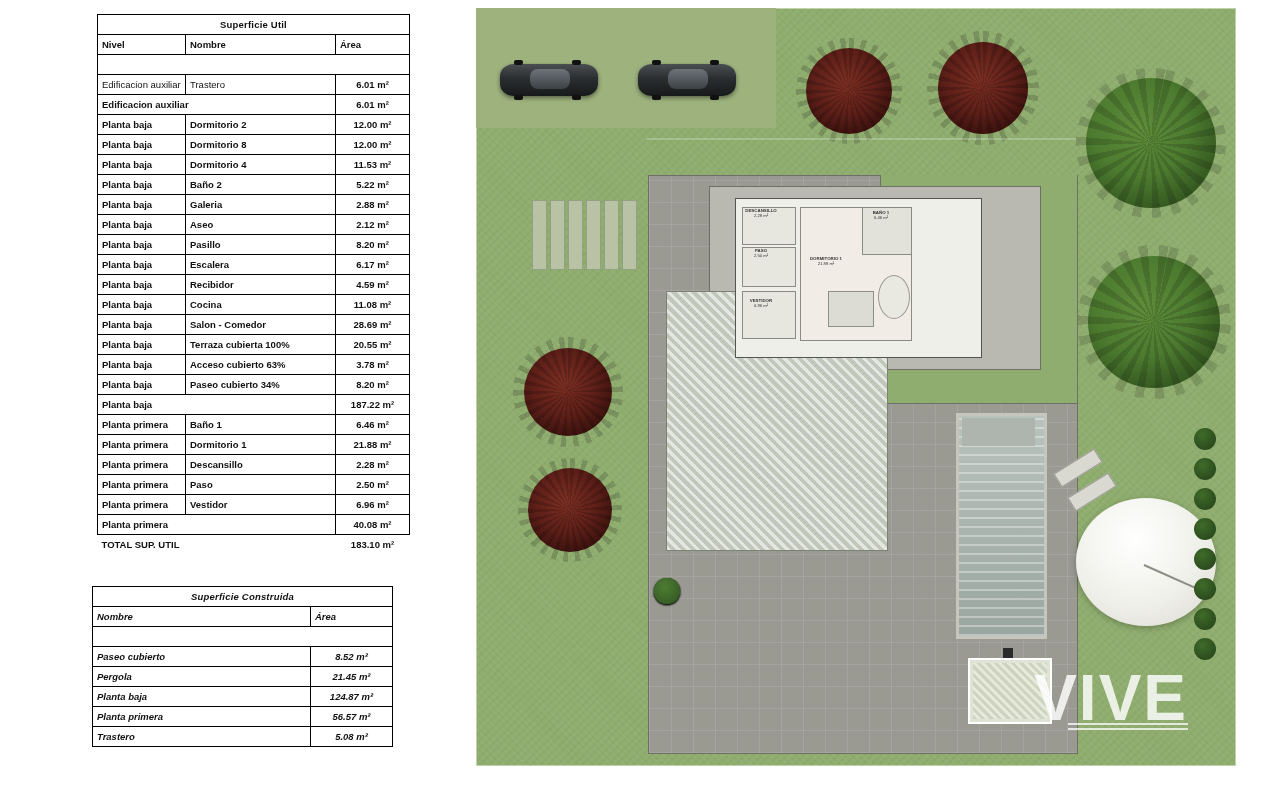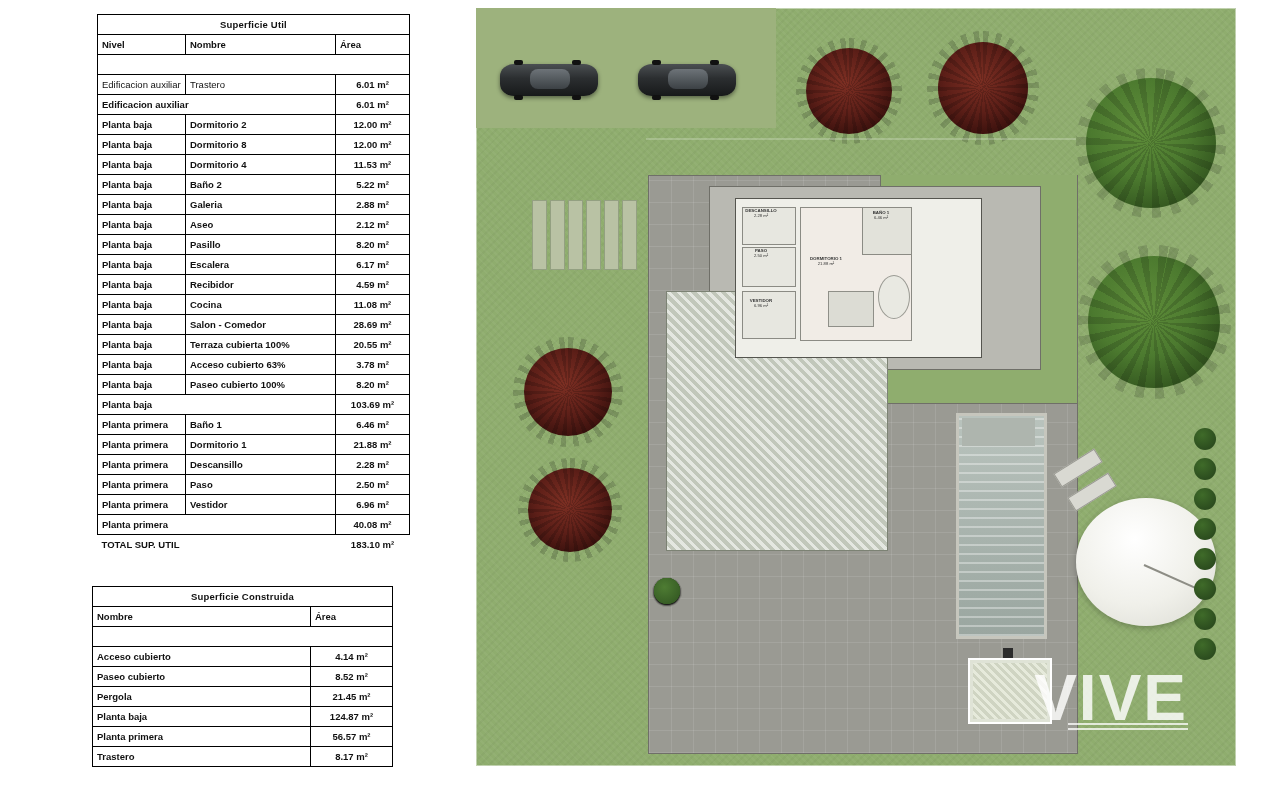--- a/index.html
+++ b/index.html
@@ -33,21 +33,21 @@
   .total td{font-weight:bold;border:none;border-top:1px solid #000;}
   .nb{border:none !important;}
   .spacer td{border-left:1px solid #000;border-right:1px solid #000;border-top:none;border-bottom:none;height:6px;}
 
   
   #tableUtil{left:97px;top:14px;width:312px;}
   #tableUtil col.c1{width:88px;}
   #tableUtil col.c2{width:150px;}
   #tableUtil col.c3{width:74px;}
 
-  #tableConstruida{left:92px;top:586px;width:300px;}
+  #tableConstruida{left:92px;top:586px;width:300px;font-style:italic;}
   #tableConstruida col.c1{width:218px;}
   #tableConstruida col.c2{width:82px;}
 
   .bold{font-weight:bold;}
 
   
   #plan{
     position:absolute;left:434px;top:0px;width:846px;height:800px;
     background:#ffffff;overflow:hidden;
   }
@@ -325,27 +325,27 @@
             <td class="bold">Terraza cubierta 100%</td>
             <td class="num">20.55 m²</td>
           </tr>
         <tr>
             <td class="bold">Planta baja</td>
             <td class="bold">Acceso cubierto 63%</td>
             <td class="num">3.78 m²</td>
           </tr>
         <tr>
             <td class="bold">Planta baja</td>
-            <td class="bold">Paseo cubierto 100%</td>
+            <td class="bold">Paseo cubierto 34%</td>
             <td class="num">8.20 m²</td>
           </tr>
 
         <tr class="sub">
           <td colspan="2">Planta baja</td>
-          <td class="num">103.69 m²</td>
+          <td class="num">187.22 m²</td>
         </tr>
 
         <tr>
             <td class="bold">Planta primera</td>
             <td class="bold">Baño 1</td>
             <td class="num">6.46 m²</td>
           </tr>
         <tr>
             <td class="bold">Planta primera</td>
             <td class="bold">Dormitorio 1</td>
@@ -392,42 +392,38 @@
         </tr>
         <tr class="hdr">
           <td>Nombre</td>
           <td>Área</td>
         </tr>
         <tr class="spacer">
             <td colspan="2"></td>
           </tr>
 
         <tr>
-            <td class="bold">Acceso cubierto</td>
-            <td class="num">4.14 m²</td>
-          </tr>
-        <tr>
             <td class="bold">Paseo cubierto</td>
             <td class="num">8.52 m²</td>
           </tr>
         <tr>
             <td class="bold">Pergola</td>
             <td class="num">21.45 m²</td>
           </tr>
         <tr>
             <td class="bold">Planta baja</td>
             <td class="num">124.87 m²</td>
           </tr>
         <tr>
             <td class="bold">Planta primera</td>
             <td class="num">56.57 m²</td>
           </tr>
         <tr>
             <td class="bold">Trastero</td>
-            <td class="num">8.17 m²</td>
+            <td class="num">5.08 m²</td>
           </tr>
 
       </tbody>
     </table>
   </div>
 
   <div id="plan">
     <div id="planInner">
       <div class="lawn-texture"></div>
       <div class="plot-edge"></div>

